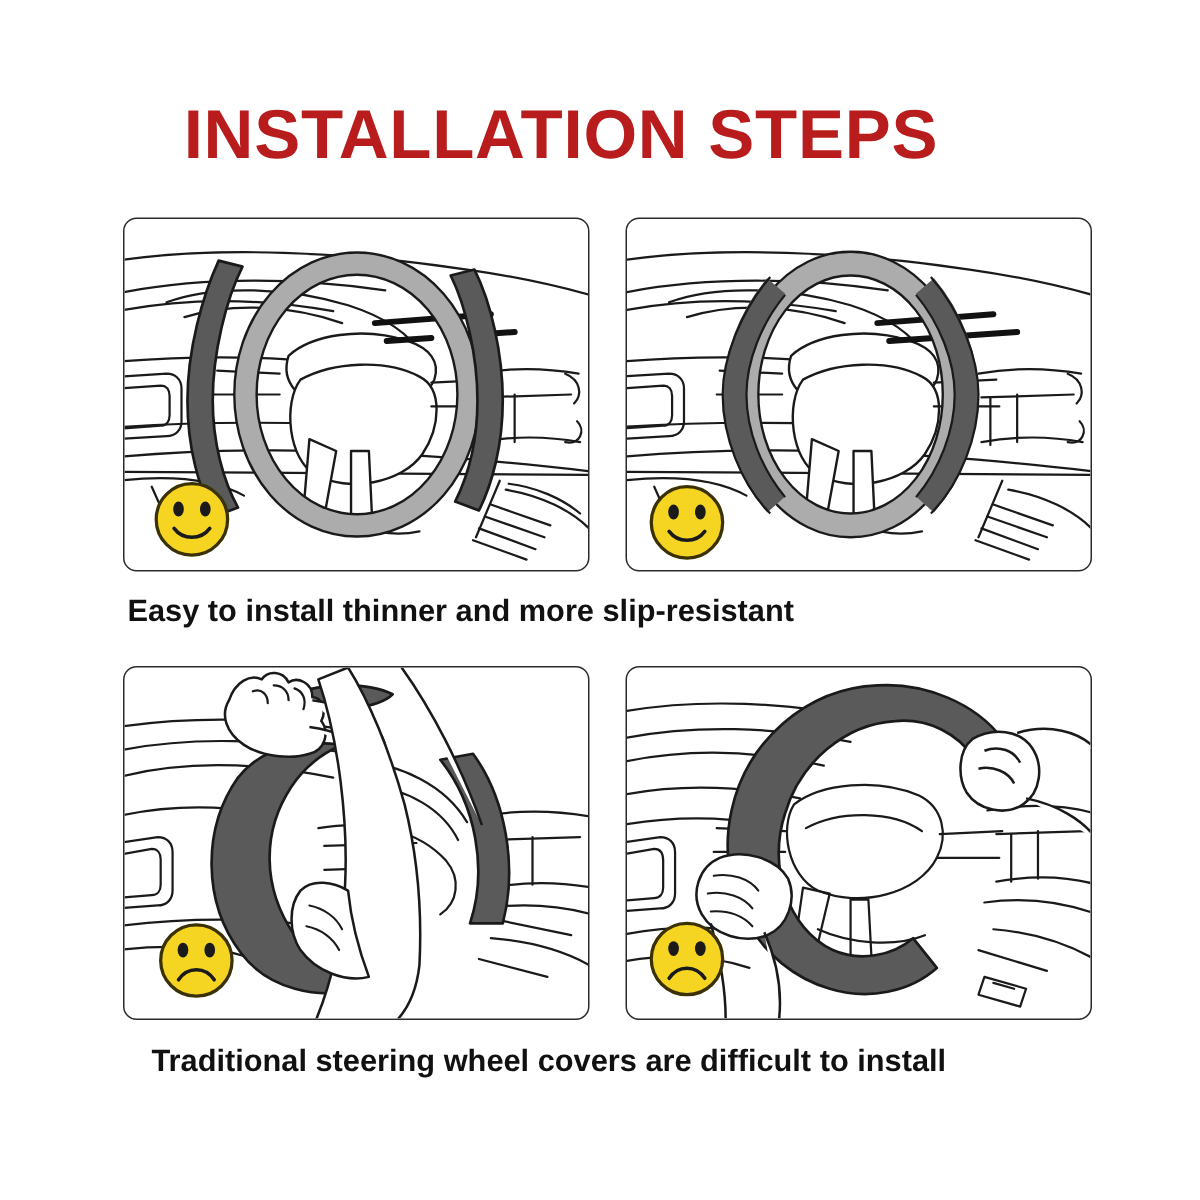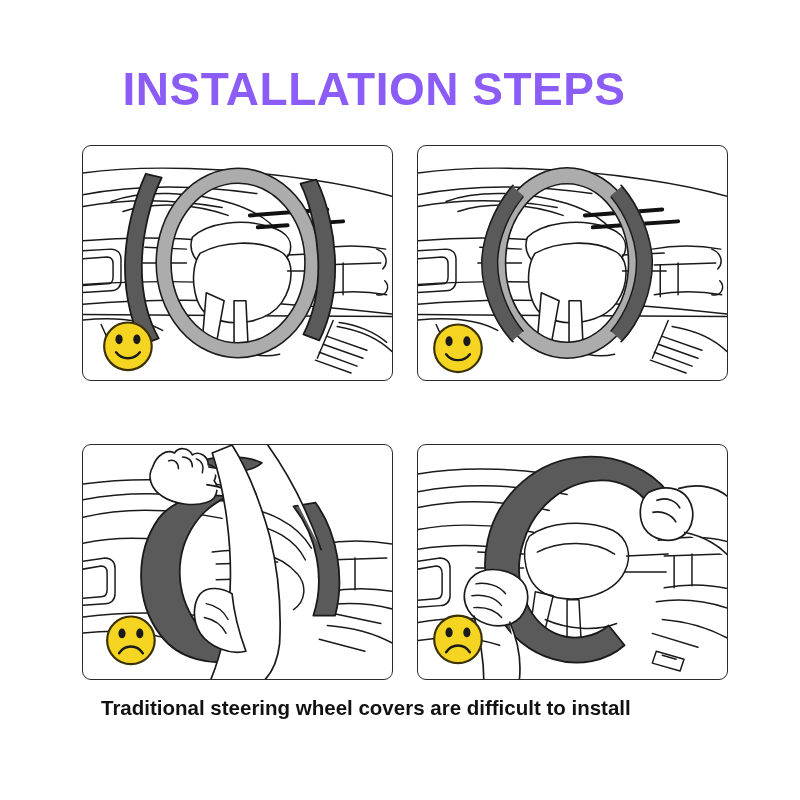--- a/index.html
+++ b/index.html
@@ -22,21 +22,21 @@
   }
   .page-title {
     position: absolute;
     left: 0;
     top: 62px;
     width: 748px;
     text-align: center;
     font-size: 46px;
     font-weight: bold;
     letter-spacing: 0.5px;
-    color: #8b5cf6;
+    color: #b91c1c;
     font-family: "Liberation Sans", sans-serif;
   }
   .panel {
     position: absolute;
     width: 311px;
     height: 236px;
     border: 1.6px solid #2b2b2b;
     border-radius: 9px;
     background: #ffffff;
     overflow: hidden;
@@ -367,16 +367,17 @@
 
       <g>
         <circle cx="40" cy="196" r="24" fill="#f5d521" stroke="#3a3205" stroke-width="2.2"></circle>
         <ellipse cx="31" cy="189" rx="3.6" ry="5" fill="#1a1a1a"></ellipse>
         <ellipse cx="49" cy="189" rx="3.6" ry="5" fill="#1a1a1a"></ellipse>
         <path d="M28 209 C 34 200, 46 200, 52 209" fill="none" stroke="#1a1a1a" stroke-width="2.4" stroke-linecap="round"></path>
       </g>
     </svg>
   </div>
 
+  <div class="caption" id="caption-1">Easy to install thinner and more slip-resistant</div>
 
   <div class="caption" id="caption-2">Traditional steering wheel covers are difficult to install</div>
 
 </div>
 
 </body></html>

